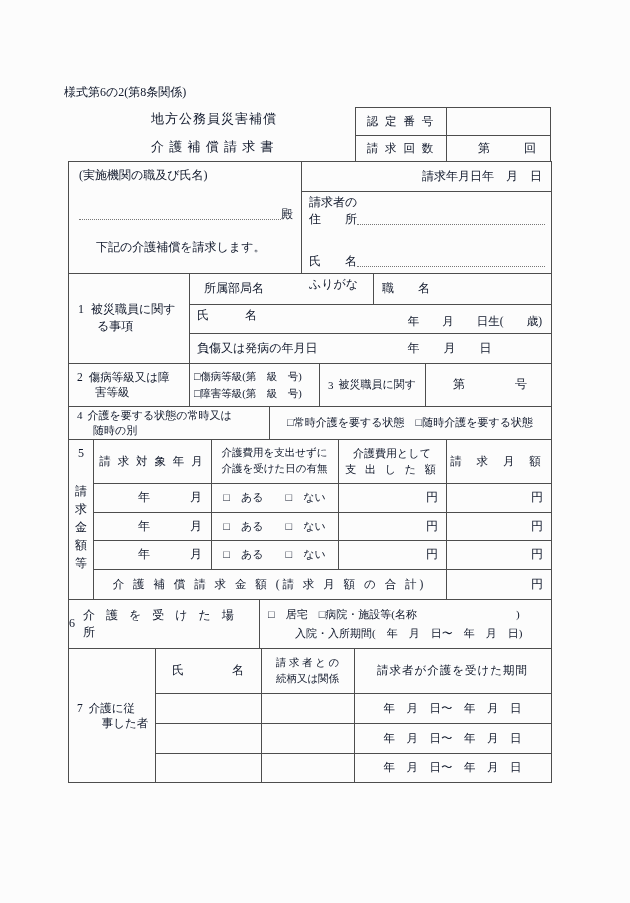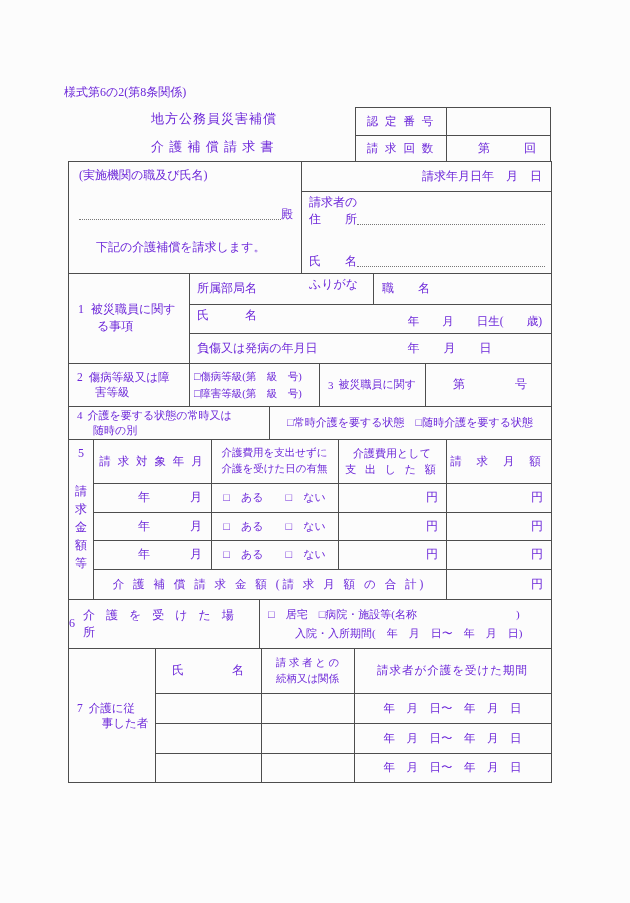--- a/index.html
+++ b/index.html
@@ -1,17 +1,17 @@
 <!DOCTYPE html>
 <html><head>
 <meta charset="utf-8">
 <style>
   html,body{margin:0;padding:0;background:#fcfcfc;}
   .page{position:relative;width:630px;height:903px;background:#fcfcfc;overflow:hidden;
-        font-family:"Liberation Serif","DejaVu Serif",serif;color:#6d28d9;font-size:12px;}
+        font-family:"Liberation Serif","DejaVu Serif",serif;color:#0f172a;font-size:12px;}
   .abs{position:absolute;}
   .cell{position:absolute;display:flex;box-sizing:border-box;}
   .hl{position:absolute;height:1px;background:#4d4d4d;}
   .vl{position:absolute;width:1px;background:#4d4d4d;}
   .box{position:absolute;border:1px solid #4d4d4d;box-sizing:border-box;}
   .dotted{border-bottom:1px dotted #777;flex:1;height:1px;margin-bottom:3px;}
   .ctr{align-items:center;justify-content:center;}
   .vc{align-items:center;}
   .col{flex-direction:column;}
   .f105{font-size:10.5px;}
@@ -93,21 +93,21 @@
     <div class="abs" style="left:240px;top:74px;margin-top:40px;">ふりがな</div>
     <div class="cell" style="left:240px;top:91px;width:236px;height:17px;align-items:flex-end;">
       <span>氏　　名</span>
       <span class="dotted"></span>
     </div>
 
     <div class="cell col" style="left:0;top:111px;width:120px;height:90px;justify-content:center;padding-left:9px;">
       <div><span style="margin-right:7px;">1</span><span>被災職員に関す</span></div>
       <div style="padding-left:19px;">る事項</div>
     </div>
-    <div class="cell vc" style="left:120px;top:111px;width:184px;height:31px;padding-left:8px;">所属部局名</div>
+    <div class="cell vc" style="left:120px;top:111px;width:184px;height:31px;padding-left:15px;">所属部局名</div>
     <div class="cell vc" style="left:304px;top:111px;width:178px;height:31px;padding-left:9px;">職　　名</div>
     <div class="abs" style="left:128px;top:145px;">氏　　　名</div>
     <div class="abs f115" style="right:9px;top:152px;">年　　月　　日生(　　歳)</div>
     <div class="cell vc" style="left:120px;top:171px;width:362px;height:30px;padding-left:8px;">
       <span>負傷又は発病の年月日</span>
       <span style="margin-left:90px;">年　　月　　日</span>
     </div>
 
     <div class="cell col f115" style="left:0;top:201px;width:120px;height:43px;justify-content:center;padding-left:8px;">
       <div><span style="margin-right:6px;">2</span><span>傷病等級又は障</span></div>

